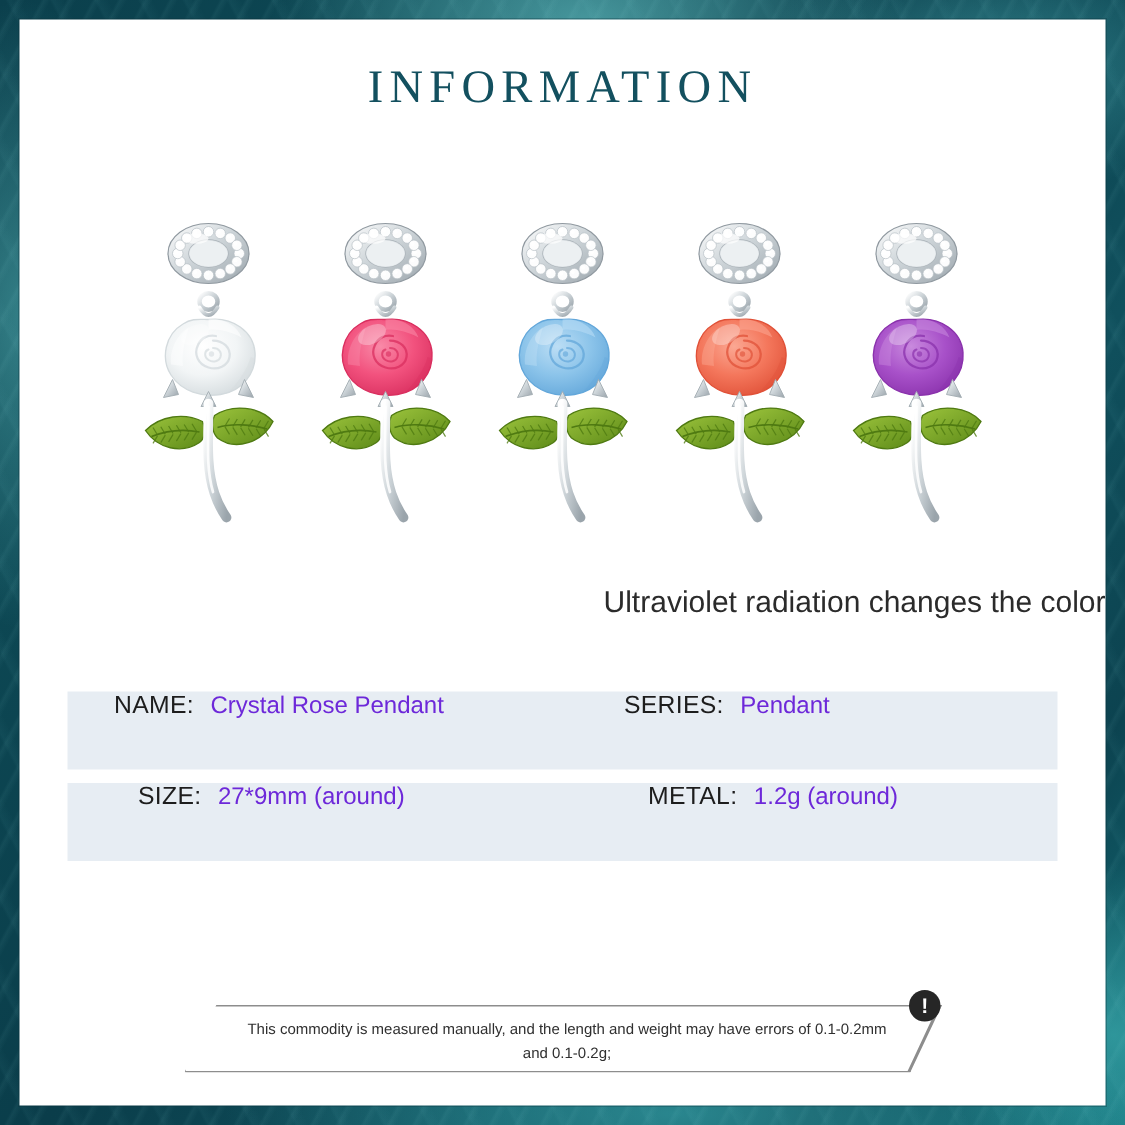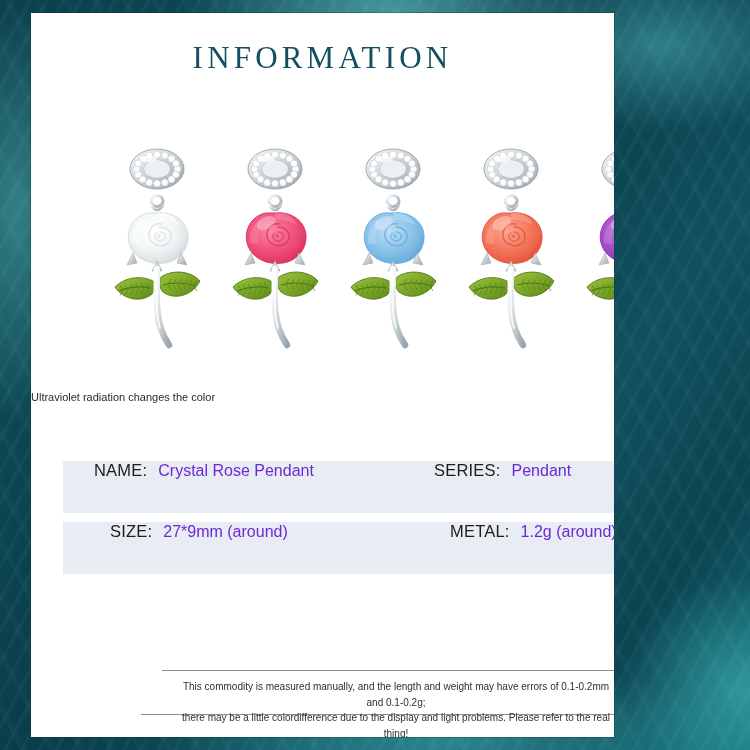--- a/index.html
+++ b/index.html
@@ -35,22 +35,22 @@
         rgba(255,255,255,0.00) 0px,
         rgba(255,255,255,0.00) 17px,
         rgba(140,225,230,0.045) 19px,
         rgba(255,255,255,0.00) 26px);
     pointer-events: none;
   }
 
   
   #card {
     position: absolute;
-    left: 31px; top: 13px;
-    width: 583px; height: 724px;
+    left: 13px; top: 13px;
+    width: 724px; height: 724px;
     background: #ffffff;
     box-shadow: 0 0 0 1px rgba(10,50,60,0.30);
     overflow: hidden;
   }
 
   
   #page-title {
     text-align: center;
     font-family: "Liberation Serif", serif;
     font-size: 31px;
@@ -67,22 +67,22 @@
     display: flex;
     justify-content: center;
     align-items: flex-start;
     gap: 14px;
   }
   .pendant { width: 104px; height: 240px; position: relative; }
 
   
   #caption-main {
     position: absolute; top: 378px; left: 0; width: 724px;
-    text-align: left;
-    font-size: 11px;
+    text-align: right;
+    font-size: 20px;
     color: #2b2b2b;
   }
   #caption-sub {
     position: absolute; top: 409px; left: 0; width: 724px;
     text-align: center;
     font-size: 12.2px;
     color: #3a3a3a;
   }
 
   
@@ -833,19 +833,18 @@
             <span class="spec-val">1.2g (around)</span>
           </div>
         </div>
       </div>
 
     <div id="disclaimer">
       <div id="disclaimer-shape"></div>
       <div id="disclaimer-outline"></div>
       <div id="disclaimer-text">
         <div>This commodity is measured manually, and the length and weight may have errors of 0.1-0.2mm and 0.1-0.2g;</div>
-        <div>there may be a little colordifference due to the display and light problems. Please refer to the real thing!</div>
       </div>
       <div id="warning-badge">!</div>
     </div>
 
   </div>
 </div>
 
 </body></html>

